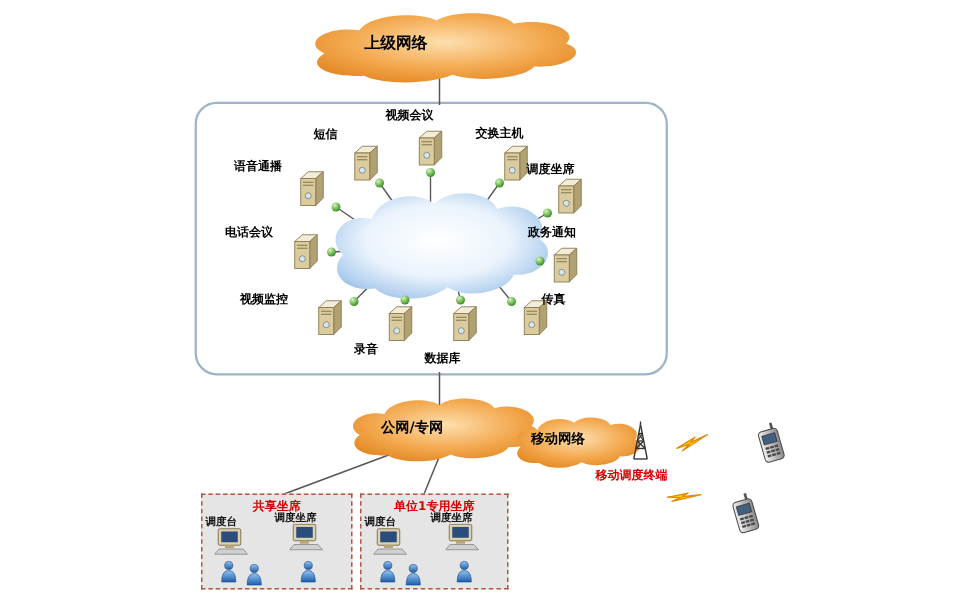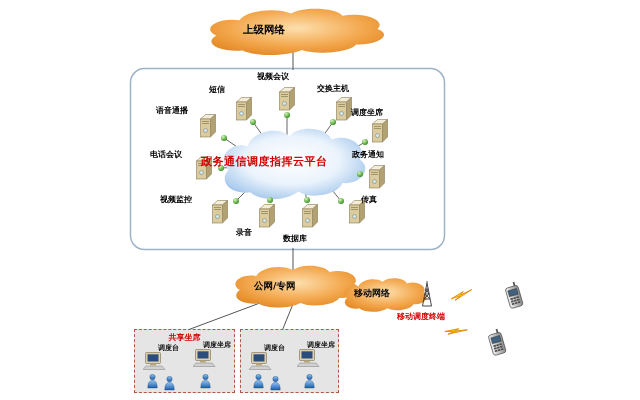--- a/index.html
+++ b/index.html
@@ -10,21 +10,21 @@
        font-size:8px;line-height:1.15;white-space:nowrap;}
   .lbl.cloud-top{font-size:10.5px;}
   .lbl.cloud-pub{font-size:9.5px;}
   .lbl.cloud-mob{font-size:9px;}
   .lbl.center-cloud{font-size:11px;color:var(--accent-red,#d40000);letter-spacing:.5px;}
   .lbl.red{color:var(--accent-red,#d40000);}
   .seatbox{position:absolute;z-index:2;border:1px dashed #b05a40;background:#e5e5e5;}
   .seatbox .title{position:absolute;left:0;right:0;top:2px;text-align:center;
        color:var(--accent-red,#d40000);font-weight:bold;font-size:8px;}
   .seatbox .item-lbl{position:absolute;font-size:7px;font-weight:bold;color:#111;
-       text-align:right;white-space:nowrap;}
+       text-align:left;white-space:nowrap;}
   .seatbox svg{position:absolute;}
 </style>
 </head>
 <body>
 
 <div class="stage">
 
   <svg class="layer" width="640" height="400" viewBox="0 0 640 400">
     <defs>
       <radialGradient id="gOrange" cx="50%" cy="42%" r="70%">
@@ -152,21 +152,20 @@
     </g>
 
     <use href="#antennaIcon" transform="translate(420,282)"></use>
     <use href="#boltIcon" transform="translate(453,286) rotate(8)"></use>
     <use href="#boltIcon" transform="translate(451,320) rotate(28)"></use>
     <use href="#phoneIcon" transform="translate(503,285) rotate(-16)"></use>
     <use href="#phoneIcon" transform="translate(486,332) rotate(-16)"></use>
   </svg>
 
   <div class="lbl cloud-top" style="left:243px;top:23px;width:100px">上级网络</div>
-  <div class="lbl center-cloud" style="left:201px;top:156px;width:180px">政务通信调度指挥云平台</div>
   <div class="lbl cloud-pub" style="left:254px;top:281px;width:80px">公网/专网</div>
   <div class="lbl cloud-mob" style="left:354px;top:288px;width:60px">移动网络</div>
 
   <div class="lbl" style="left:257px;top:72px;width:60px">视频会议</div>
   <div class="lbl" style="left:209px;top:85px;width:60px">短信</div>
   <div class="lbl" style="left:317px;top:84px;width:60px">交换主机</div>
   <div class="lbl" style="left:156px;top:106px;width:60px">语音通播</div>
   <div class="lbl" style="left:351px;top:108px;width:60px">调度坐席</div>
   <div class="lbl" style="left:150px;top:150px;width:60px">电话会议</div>
   <div class="lbl" style="left:352px;top:150px;width:60px">政务通知</div>
@@ -201,20 +200,21 @@
       <circle cx="5.5" cy="3" r="2.7" fill="url(#gPerson)" stroke="#16467f" stroke-width="0.4"></circle>
       <path d="M0.8 14 C0.8 8.3 2.8 6.4 5.5 6.4 C8.2 6.4 10.2 8.3 10.2 14 Z" fill="url(#gPerson)" stroke="#16467f" stroke-width="0.4"></path>
     </svg>
     <svg style="left:65px;top:44px" width="11" height="15" viewBox="0 0 11 15">
       <circle cx="5.5" cy="3" r="2.7" fill="url(#gPerson)" stroke="#16467f" stroke-width="0.4"></circle>
       <path d="M0.8 14 C0.8 8.3 2.8 6.4 5.5 6.4 C8.2 6.4 10.2 8.3 10.2 14 Z" fill="url(#gPerson)" stroke="#16467f" stroke-width="0.4"></path>
     </svg>
   </div>
 
   <div class="seatbox" style="left:240px;top:329px;width:97px;height:62px">
+    <div class="title">单位1专用坐席</div>
     <div class="item-lbl" style="left:2px;top:13px;width:42px">调度台</div>
     <div class="item-lbl" style="left:46px;top:10px;width:48px">调度坐席</div>
     <svg style="left:8px;top:22px" width="23" height="19" viewBox="-1 0 23 19">
       <polygon points="2,14 18,14 21,17.5 -1,17.5" fill="#d0d0d0" stroke="#808080" stroke-width="0.5"></polygon>
       <rect x="1.5" y="0.5" width="15" height="11" rx="1" fill="#ddd2ac" stroke="#7a6a48" stroke-width="0.6"></rect>
       <rect x="3.5" y="2.3" width="11" height="7.2" fill="#2a4d7e"></rect>
       <rect x="6" y="11.5" width="6" height="2" fill="#b6a67c"></rect>
     </svg>
     <svg style="left:56px;top:19px" width="23" height="19" viewBox="-1 0 23 19">
       <polygon points="2,14 18,14 21,17.5 -1,17.5" fill="#d0d0d0" stroke="#808080" stroke-width="0.5"></polygon>

